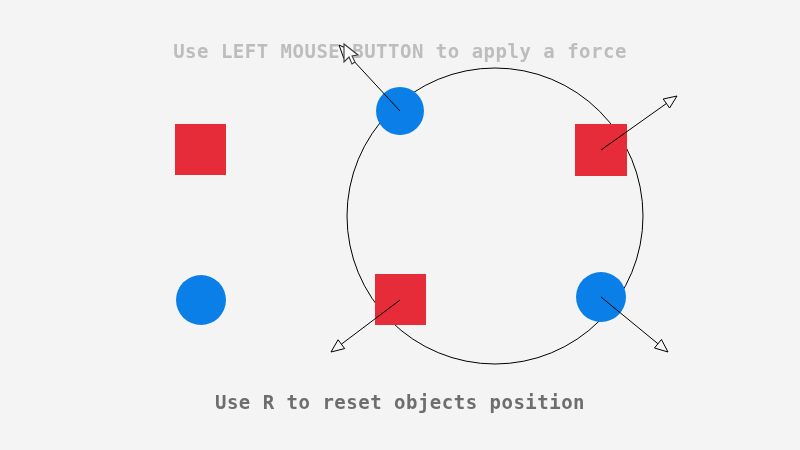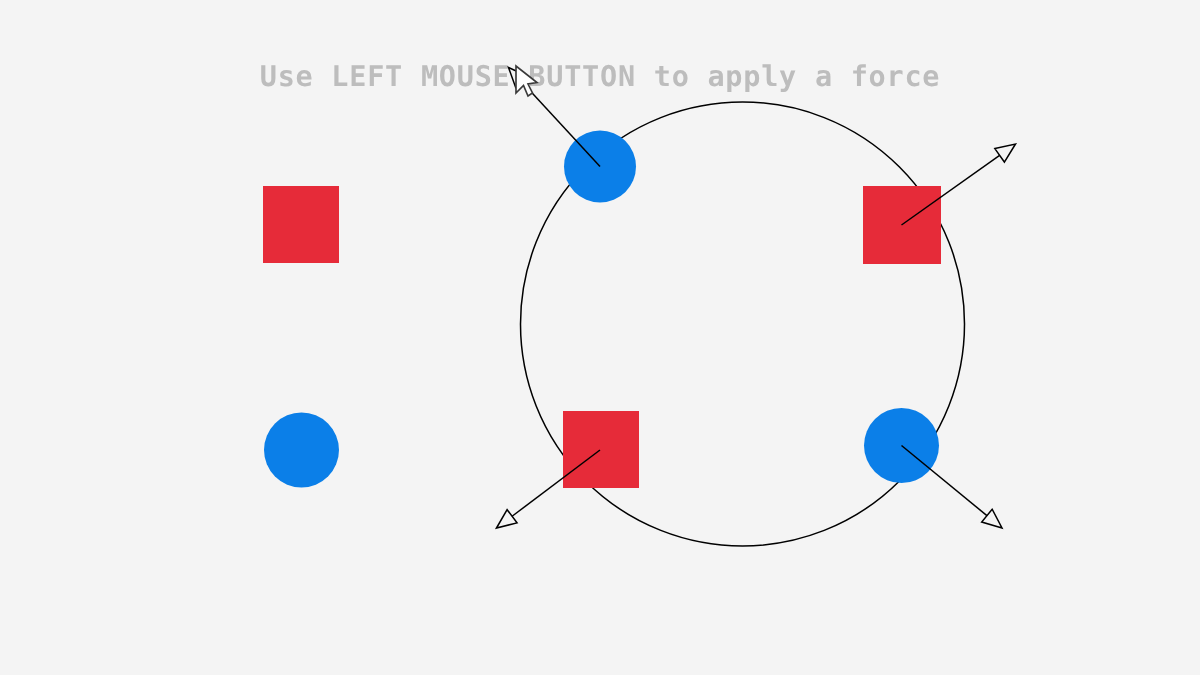--- a/index.html
+++ b/index.html
@@ -90,13 +90,14 @@
     <g id="arrow-circle-bottom-right">
       <line x1="601" y1="297" x2="657.951932134979" y2="343.75158608095285" stroke="#000000" stroke-width="1"></line>
       <polygon points="668,352 654.4622185538436,348.00269171615406 661.4416457161143,339.50048044575163" fill="none" stroke="#000000" stroke-width="1"></polygon>
     </g>
 
     <g id="mouse-cursor">
       <polygon points="344,44 344,62 349,57 352,64 355,62 352,56 358,55" fill="#ffffff" stroke="#3a3a3a" stroke-width="1.1" stroke-linejoin="miter"></polygon>
     </g>
   </svg>
 
+  <div class="hint-text" id="hint-bottom" style="color: rgb(110, 110, 110); top: 391px;">Use R to reset objects position</div>
 </div>
 
 </body></html>

